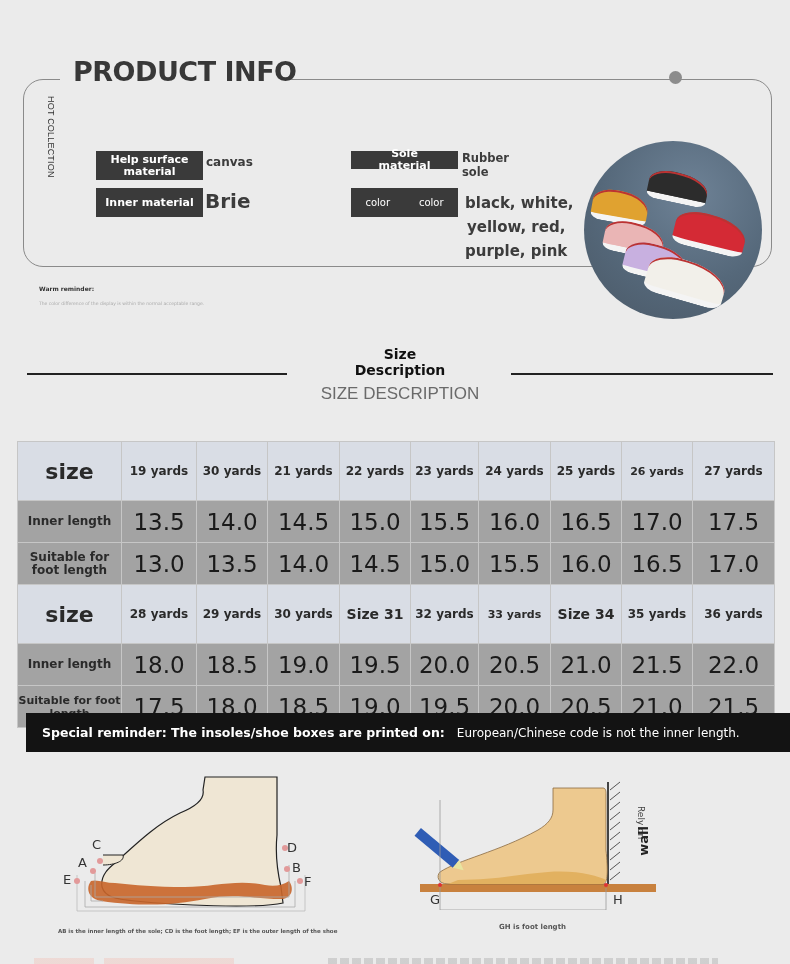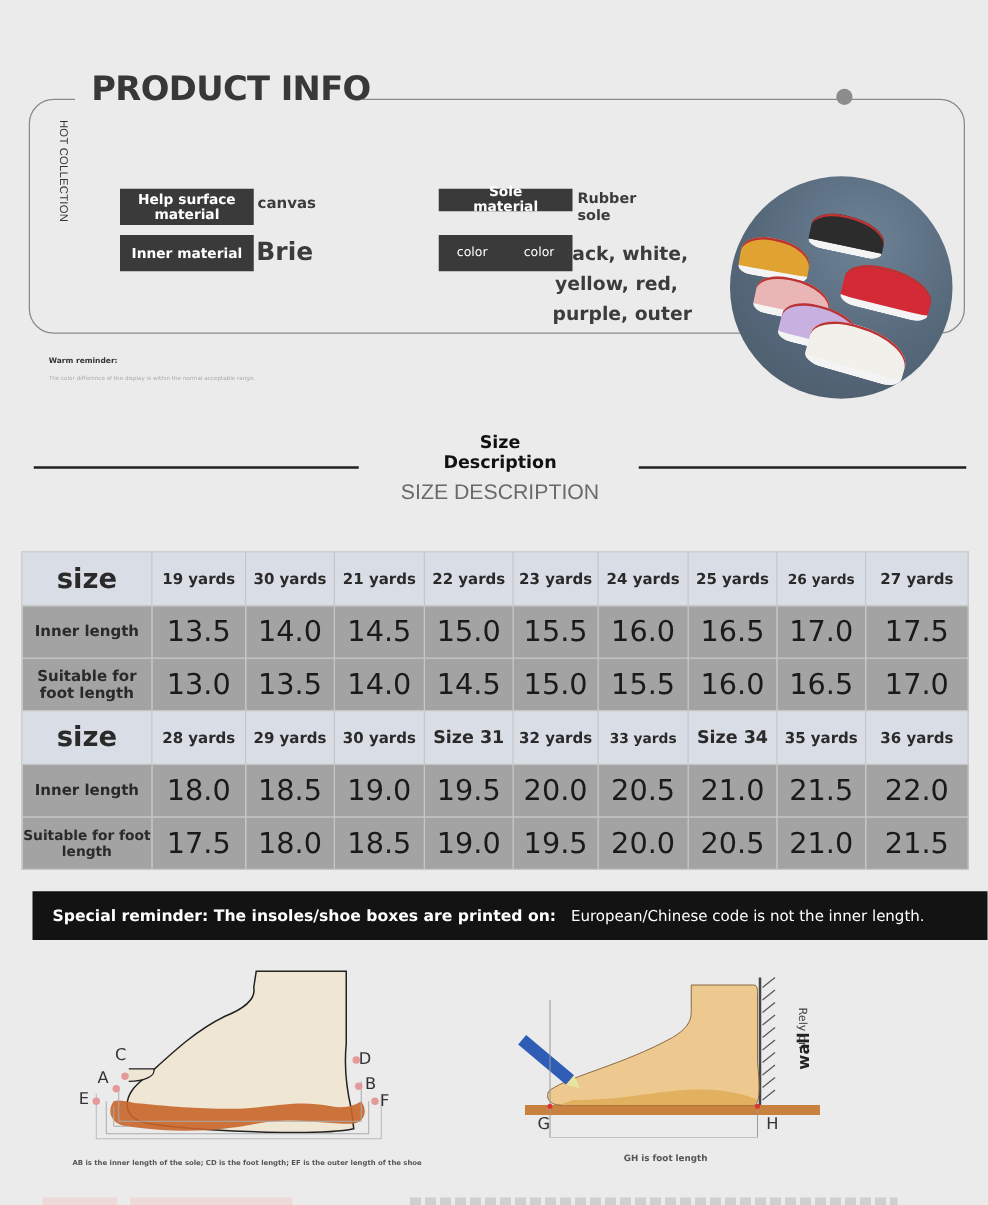--- a/index.html
+++ b/index.html
@@ -38,21 +38,21 @@
   .warm-text { position: absolute; left: 39px; top: 301px; font-size: 4.5px; color: #aaa; }
 
   
   .sd-line { position: absolute; top: 373px; height: 1.5px; background: #222; }
   .sd-title { position: absolute; left: 340px; width: 120px; top: 346px; text-align: center; font-weight: bold; font-size: 14px; line-height: 16px; color: #111; }
   .sd-sub { position: absolute; left: 300px; width: 200px; top: 384px; text-align: center; font-size: 17px; color: #6a6a6a; font-family: "Liberation Sans", sans-serif; }
 
   
   .size-table { position: absolute; left: 17px; top: 441px; border-collapse: collapse; }
   .size-table td { border: 1px solid #c6c6c6; text-align: center; vertical-align: middle; padding: 0; }
-  .size-table tr.hdr td { background: #d9dde5; height: 43px; font-weight: bold; font-size: 12px; color: #2a2a2a; }
+  .size-table tr.hdr td { background: #d9dde5; height: 59px; font-weight: bold; font-size: 12px; color: #2a2a2a; }
   .size-table tr.hdr td.rowh { font-size: 22px; }
   .size-table tr.hdr td.big { font-size: 14px; margin-top: 12px; }
   .size-table tr.hdr td.small { font-size: 11px; }
   .size-table tr.dat td { background: #a3a3a3; height: 42px; font-size: 23px; color: #1a1a1a; font-family: "DejaVu Sans", sans-serif; }
   .size-table tr.dat td.rowh { font-size: 12px; font-weight: bold; line-height: 13px; color: #2a2a2a; }
   .size-table tr.dat td.rowh.sm { font-size: 11px; }
 
   
   .reminder { position: absolute; left: 26px; top: 713px; width: 777px; height: 39px; background: #131313; color: #fff;
     font-size: 12.5px; display: flex; align-items: center; padding-left: 16px; white-space: nowrap; }
@@ -79,24 +79,24 @@
 <div class="lbl" style="left:96px;top:188px;width:107px;height:29px;">Inner material</div>
 <div class="val" style="left:205px;top:189px;font-size:20px;">Brie</div>
 
 <div class="lbl" style="left:351px;top:151px;width:107px;height:18px;padding:0 18px;">Sole material</div>
 <div class="val" style="left:462px;top:151px;font-size:11.5px;line-height:14px;width:60px;">Rubber sole</div>
 
 <div class="lbl" style="left:351px;top:188px;width:107px;height:29px;justify-content:space-around;font-weight:normal;font-size:10px;">
   <span>color</span>
   <span>color</span>
 </div>
-<div class="val" style="left:442px;top:191px;font-size:15px;line-height:24px;">
+<div class="val" style="left:465px;top:191px;font-size:15px;line-height:24px;">
   <div>black, white,</div>
   <div style="padding-left:2px;">yellow, red,</div>
-  <div>purple, outer</div>
+  <div>purple, pink</div>
 </div>
 
 <div class="photo">
   <div class="shoe" style="left:64px;top:32px;width:60px;height:30px;background:#2c2c2c;transform:rotate(12deg);"></div>
   <div class="shoe" style="left:8px;top:50px;width:56px;height:32px;background:#e0a230;transform:rotate(10deg);"></div>
   <div class="shoe" style="left:90px;top:74px;width:72px;height:36px;background:#d42a35;transform:rotate(14deg);"></div>
   <div class="shoe" style="left:20px;top:82px;width:60px;height:32px;background:#eab5b5;transform:rotate(12deg);"></div>
   <div class="shoe" style="left:40px;top:104px;width:64px;height:34px;background:#c8b0e0;transform:rotate(14deg);"></div>
   <div class="shoe" style="left:62px;top:120px;width:80px;height:40px;background:#f2f0ea;transform:rotate(16deg);"></div>
 </div>

